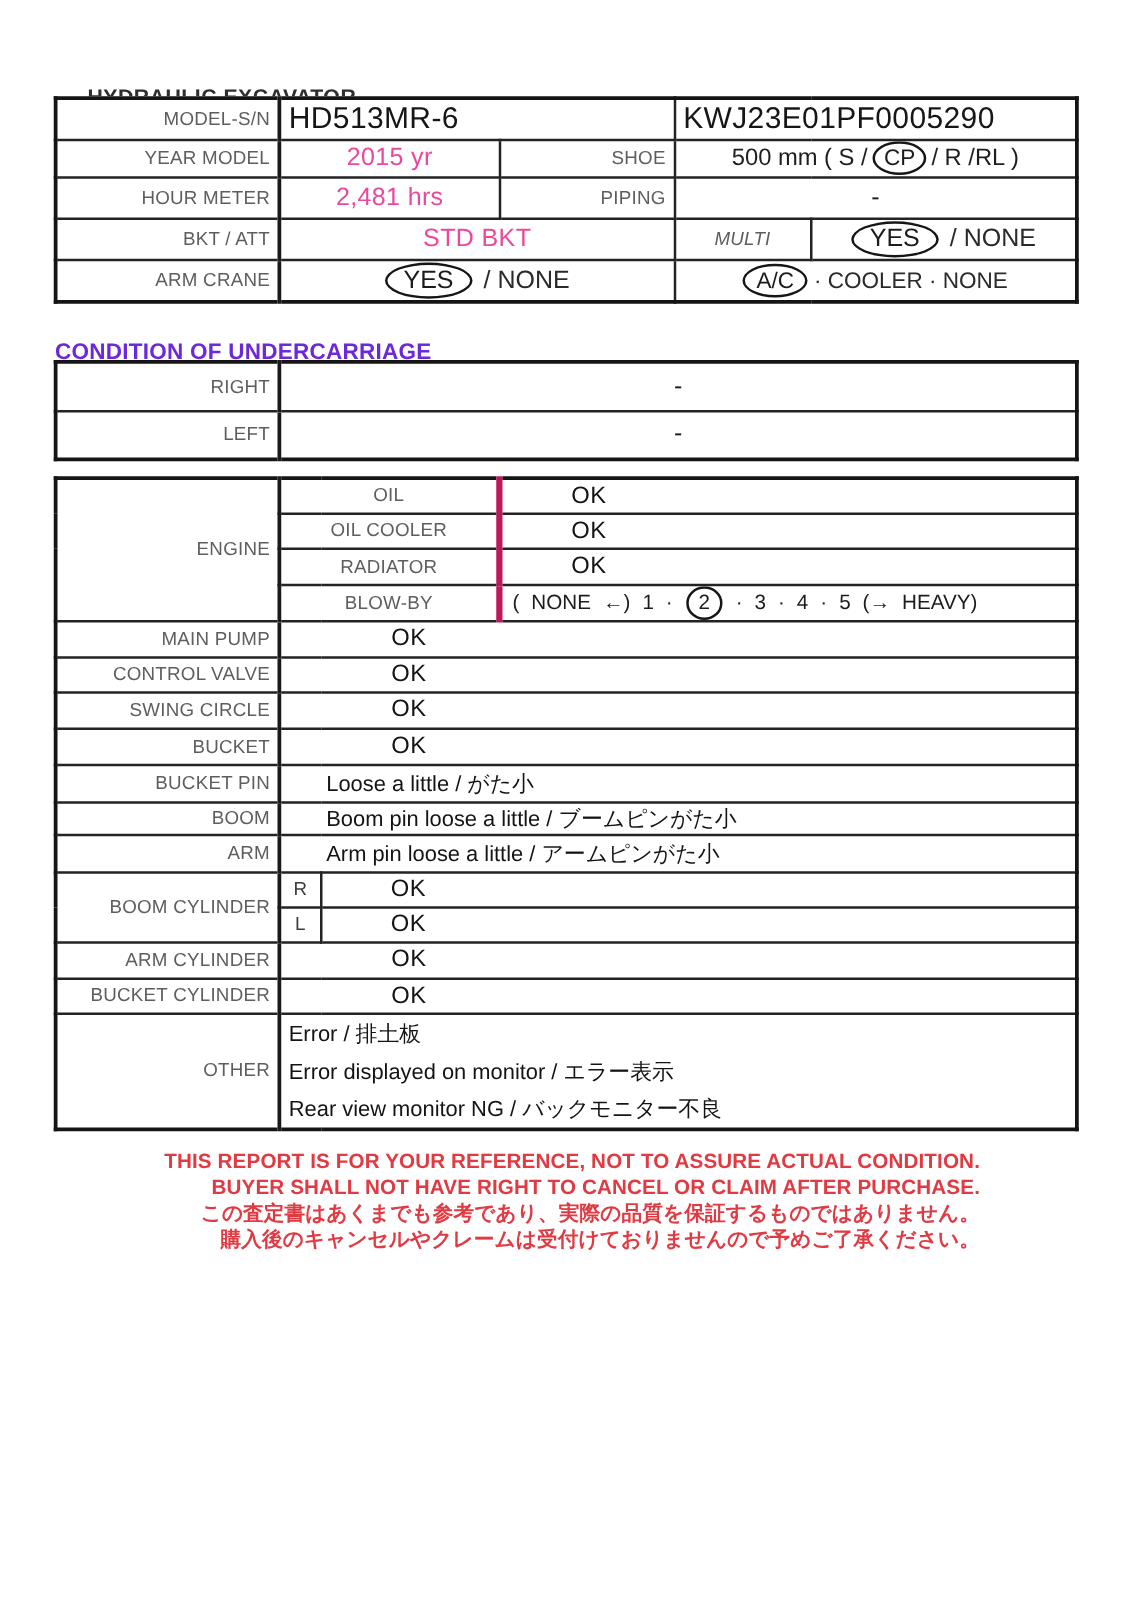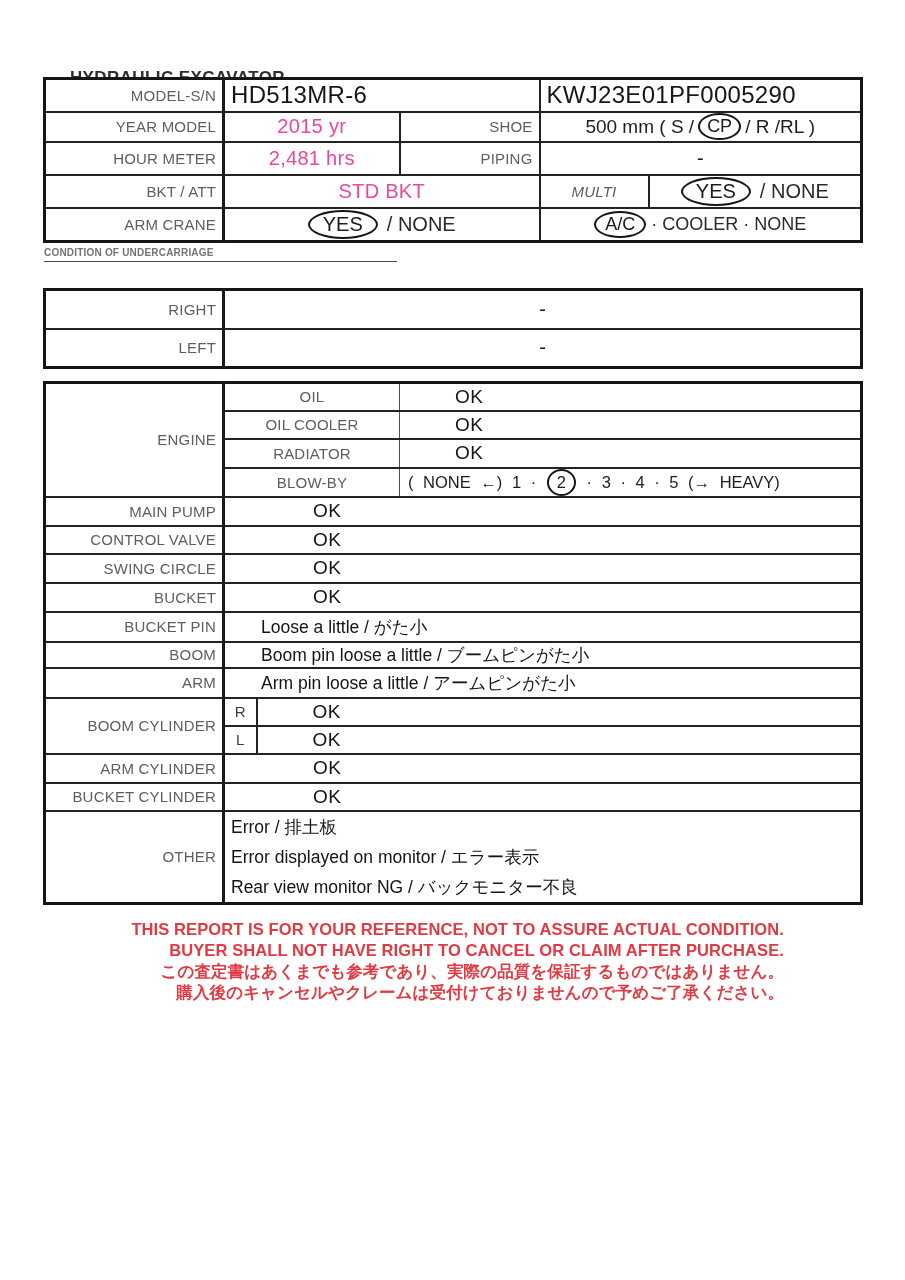--- a/index.html
+++ b/index.html
@@ -10,42 +10,42 @@
   }
   .page{position:absolute;left:0;top:0;width:905px;height:1280px;background:#fff;}
 
   
   .doc-title{
     position:absolute;left:48px;top:68px;width:237px;
     font-size:17px;font-weight:700;color:#2e2e2e;letter-spacing:.4px;
     border-bottom:2px solid #2e2e2e;padding-bottom:3px;white-space:nowrap;text-align:right;
   }
   .uc-heading{
-    position:absolute;left:44px;top:247px;width:353px;
-    font-size:10px;font-weight:700;color:#737373;letter-spacing:.2px;
+    position:absolute;left:44px;top:271px;width:353px;
+    font-size:18px;font-weight:700;color:#6d28d9;letter-spacing:.2px;
     border-bottom:1.5px solid #4a4a4a;padding-bottom:3px;white-space:nowrap;
   }
 
   
   table{border-collapse:collapse;table-layout:fixed;position:absolute;left:43px;background:#fff;}
   td{border:2px solid #232323;padding:0;overflow:hidden;white-space:nowrap;}
   table.spec,table.uc,table.cond{border:3px solid #151515;width:817px;}
   table.spec{top:77px;}
   table.uc{top:288px;}
   table.cond{top:381px;}
 
   .lblcol{border-right:3px solid #1a1a1a !important;}
 
   .lbl{
     color:#5e5e5e;font-size:15px;text-align:right;padding-right:6px;
     letter-spacing:.2px;
   }
   .sub{
     color:#5e5e5e;font-size:15px;text-align:center;letter-spacing:.2px;
-    border-right:1px solid #be185d;
+    border-right:5px solid #be185d;
   }
   .esubval{border-left:1px solid #9c9c9c;}
 
   .big{font-size:24px;color:#161616;padding-left:6px;letter-spacing:.3px;}
   .mid{font-size:20px;color:#ec4899;text-align:center;letter-spacing:.3px;}
   .dash{font-size:20px;color:#1b1b1b;text-align:center;}
   .ok-e{font-size:19px;color:#141414;padding-left:55px;letter-spacing:.5px;}
   .ok-m{font-size:19px;color:#141414;padding-left:88px;letter-spacing:.5px;}
   .ok-s{font-size:19px;color:#141414;padding-left:55px;letter-spacing:.5px;}
   .txt{font-size:17.5px;color:#141414;padding-left:36px;}

